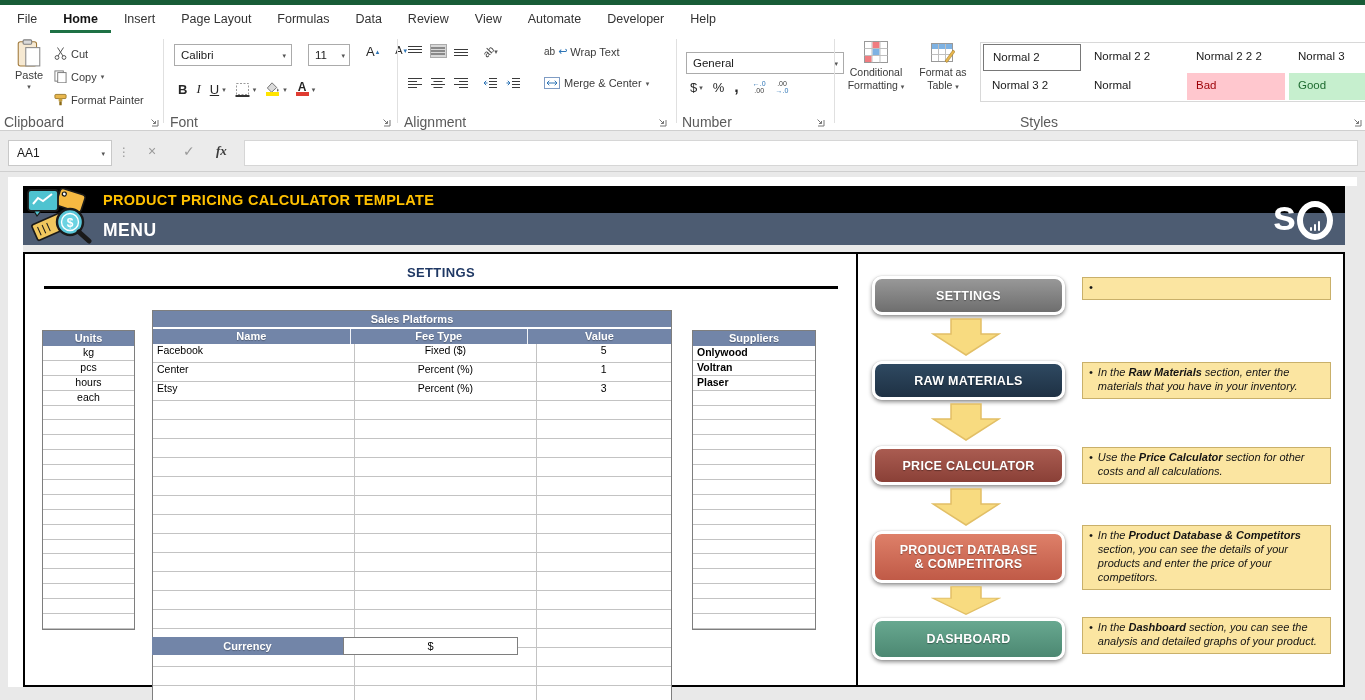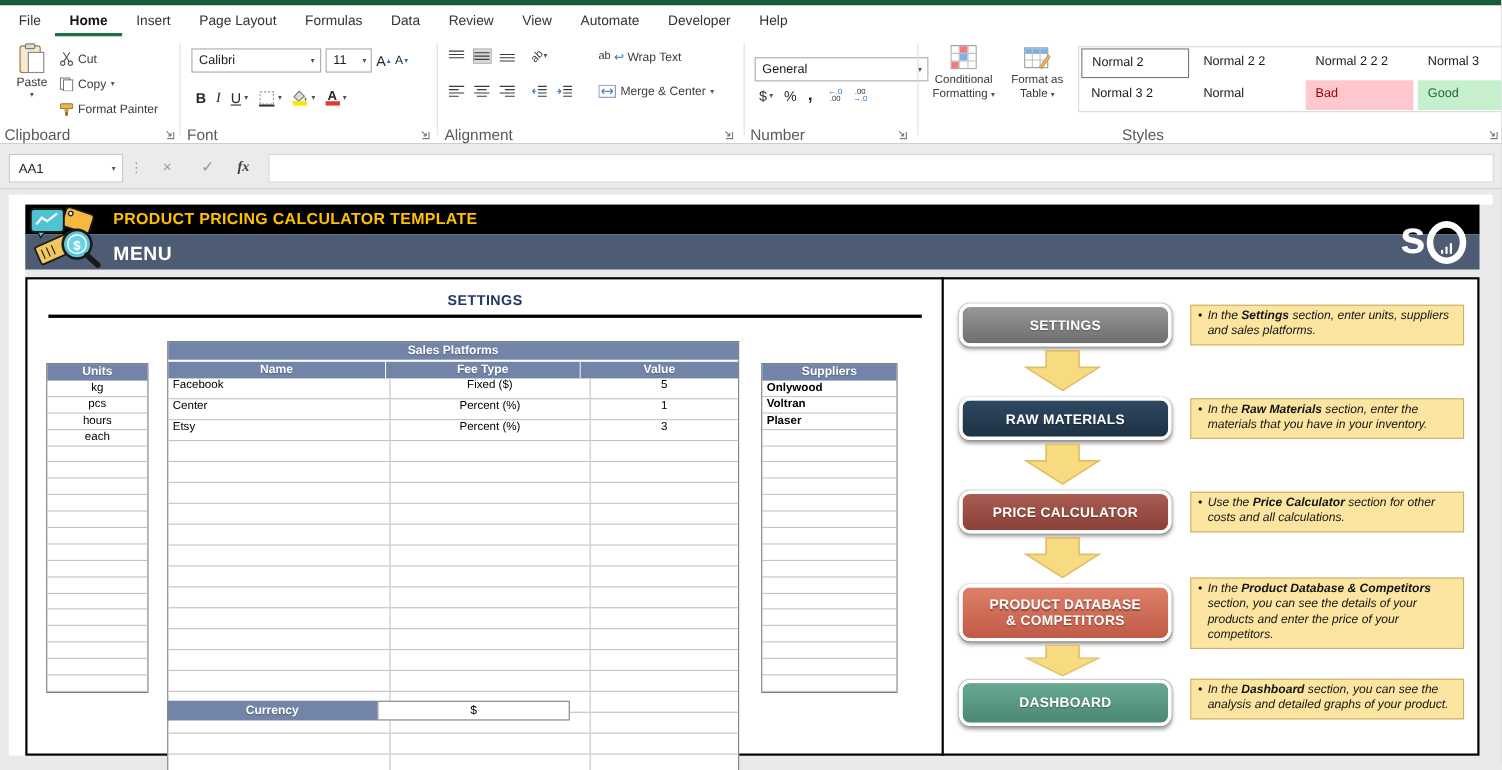--- a/index.html
+++ b/index.html
@@ -166,21 +166,21 @@
       </div>
       <div class="rg-label">Clipboard</div>
       <svg class="launch" width="10" height="10" viewBox="0 0 10 10">
         <path d="M9 3v6H3" fill="none" stroke="#777"></path>
           <path d="M2.5 2.5l4 4M6.5 6.5V4M6.5 6.5H4" fill="none" stroke="#777"></path>
       </svg>
     </div>
     <div class="rdiv" style="left:163px;"></div>
 
     <div class="rgroup" style="left:170px;width:224px;">
-      <div style="position:absolute;left:4px;top:11px;display:flex;align-items:center;gap:4px;">
+      <div style="position:absolute;left:4px;top:11px;display:flex;align-items:flex-start;gap:16px;">
         <div class="selbox" style="width:118px;">
           <span class="val">Calibri</span>
           <span class="caret" style="padding-right:5px;">▾</span>
         </div>
         <div class="selbox" style="width:42px;">
           <span class="val">11</span>
           <span class="caret" style="padding-right:4px;">▾</span>
         </div>
         <div class="ficon" style="gap:1px;">
           <span style="font-size:13px;">A</span>
@@ -611,21 +611,20 @@
     </svg>
   <svg class="navarrow" style="top:488px;" width="70" height="38" viewBox="0 0 70 38">
     <polygon points="20,1 50,1 50,16 68,16 35,37 2,16 20,16" fill="#F8DB80" stroke="#E2BF66" stroke-width="1.5"></polygon>
     </svg>
   <svg class="navarrow" style="top:586px;" width="70" height="29" viewBox="0 0 70 38" preserveAspectRatio="none">
     <polygon points="20,1 50,1 50,16 68,16 35,37 2,16 20,16" fill="#F8DB80" stroke="#E2BF66" stroke-width="1.5"></polygon>
     </svg>
 
   <div class="note n1">
     <span class="blt">•</span>
-    <span><span>In the </span><span class="b">Settings</span><span> section, enter units, suppliers and sales platforms.</span></span>
   </div>
   <div class="note n2">
     <span class="blt">•</span>
     <span><span>In the </span><span class="b">Raw Materials</span><span> section, enter the materials that you have in your inventory.</span></span>
   </div>
   <div class="note n3">
     <span class="blt">•</span>
     <span><span>Use the </span><span class="b">Price Calculator</span><span> section for other costs and all calculations.</span></span>
   </div>
   <div class="note n4">

